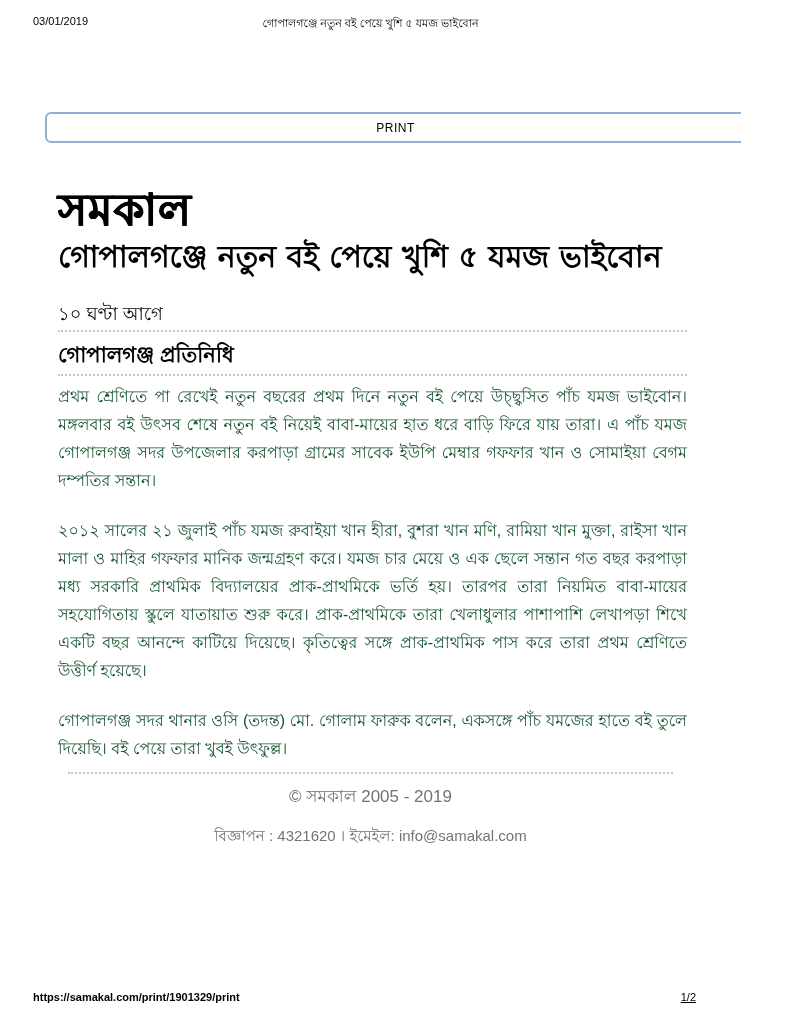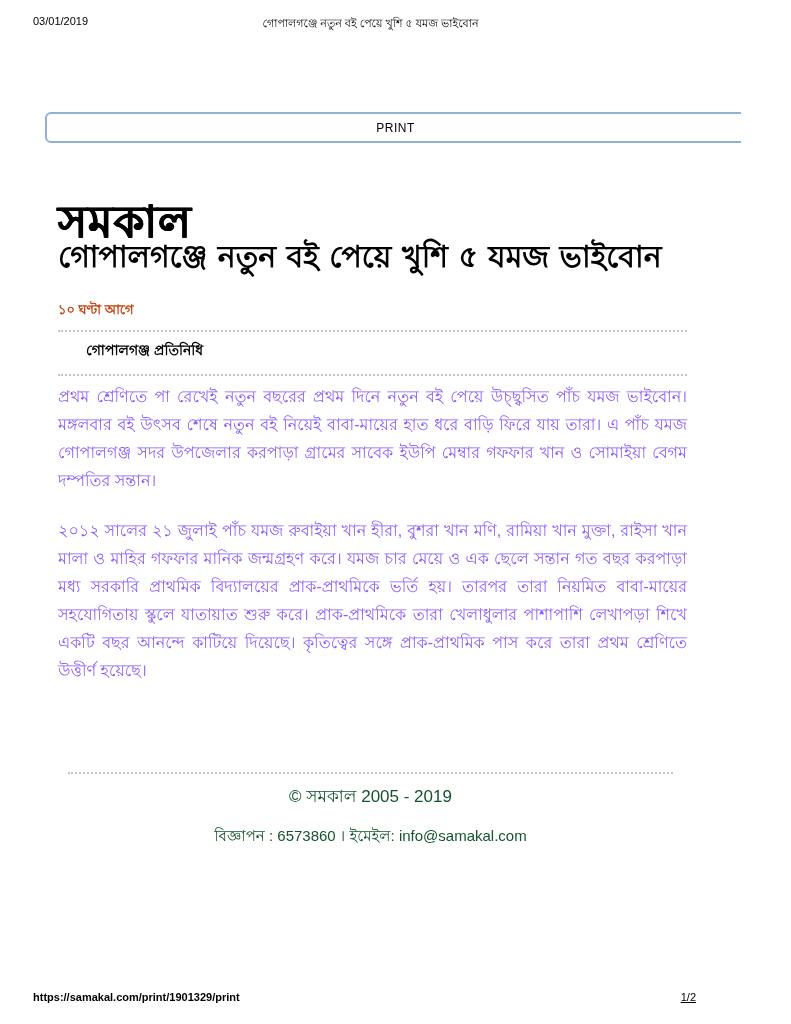--- a/index.html
+++ b/index.html
@@ -26,61 +26,61 @@
     background:#ffffff;
     border:2px solid #8db2d6;
     border-radius:6px;
     box-shadow:inset 0 0 0 1px #ffffff;
     font-family:"Liberation Sans", sans-serif;
     font-size:12px; color:#000;
     text-align:center; cursor:pointer;
     letter-spacing:0.5px;
   }
   .logo {
-    position:absolute; left:58px; top:189px;
+    position:absolute; left:58px; top:177px;
     font-family:"DejaVu Sans", sans-serif;
     font-size:44px; font-weight:900;
     letter-spacing:1px; color:#000;
     text-shadow:0.5px 0 #000, -0.5px 0 #000;
   }
   .headline {
     position:absolute; left:58px; right:54px; top:237px;
     font-family:"DejaVu Sans", sans-serif;
     font-size:30px; font-weight:600; color:#000;
     line-height:1.35;
   }
   .timestamp {
     position:absolute; left:58px; top:300px;
-    font-size:13px; color:#c2410c;font-weight:bold;
+    font-size:18px; color:#000000;
   }
   .dotted-divider {
     position:absolute; left:58px; right:54px;
     border-top:2px dotted #c4c4c4; height:0;
   }
   .divider-1 { top:330px; }
   .divider-2 { top:374px; }
   .byline {
     position:absolute; left:58px; top:339px;
-    font-size:14px; font-weight:700; color:#000;margin-left:28px;
+    font-size:21px; font-weight:700; color:#000;
   }
   .article-body {
     position:absolute; left:58px; right:54px; top:383px;
   }
   .article-body p {
     font-size:16px; line-height:28px;
-    text-align:justify; color:#8b5cf6;
+    text-align:justify; color:#14532d;
     margin-bottom:22px;
   }
   .footer-divider {
     position:absolute; left:68px; right:68px; top:772px;
     border-top:2px dotted #c4c4c4; height:0;
   }
   .site-footer {
     position:absolute; left:40px; right:40px; top:783px;
-    text-align:center; color:#14532d;
+    text-align:center; color:#737373;
   }
   .site-footer .copyright {
     font-size:17px; margin-bottom:12px;
   }
   .site-footer .footer-line {
     font-size:15px; line-height:26px;
   }
   .print-footer-url {
     position:absolute; left:33px; top:991px;
     font-size:11px; color:#000;font-weight:bold;
@@ -108,25 +108,26 @@
 
   <div class="dotted-divider divider-1"></div>
 
   <div class="byline">গোপালগঞ্জ প্রতিনিধি</div>
 
   <div class="dotted-divider divider-2"></div>
 
   <div class="article-body">
     <p>প্রথম শ্রেণিতে পা রেখেই নতুন বছরের প্রথম দিনে নতুন বই পেয়ে উচ্ছ্বসিত পাঁচ যমজ ভাইবোন। মঙ্গলবার বই উৎসব শেষে নতুন বই নিয়েই বাবা-মায়ের হাত ধরে বাড়ি ফিরে যায় তারা। এ পাঁচ যমজ গোপালগঞ্জ সদর উপজেলার করপাড়া গ্রামের সাবেক ইউপি মেম্বার গফফার খান ও সোমাইয়া বেগম দম্পতির সন্তান।</p>
     <p>২০১২ সালের ২১ জুলাই পাঁচ যমজ রুবাইয়া খান হীরা, বুশরা খান মণি, রামিয়া খান মুক্তা, রাইসা খান মালা ও মাহির গফফার মানিক জন্মগ্রহণ করে। যমজ চার মেয়ে ও এক ছেলে সন্তান গত বছর করপাড়া মধ্য সরকারি প্রাথমিক বিদ্যালয়ের প্রাক-প্রাথমিকে ভর্তি হয়। তারপর তারা নিয়মিত বাবা-মায়ের সহযোগিতায় স্কুলে যাতায়াত শুরু করে। প্রাক-প্রাথমিকে তারা খেলাধুলার পাশাপাশি লেখাপড়া শিখে একটি বছর আনন্দে কাটিয়ে দিয়েছে। কৃতিত্বের সঙ্গে প্রাক-প্রাথমিক পাস করে তারা প্রথম শ্রেণিতে উত্তীর্ণ হয়েছে।</p>
+    <p>গোপালগঞ্জ সদর থানার ওসি (তদন্ত) মো. গোলাম ফারুক বলেন, একসঙ্গে পাঁচ যমজের হাতে বই তুলে দিয়েছি। বই পেয়ে তারা খুবই উৎফুল্ল।</p>
   </div>
 
   <div class="footer-divider"></div>
 
   <div class="site-footer">
     <div class="copyright">© সমকাল 2005 - 2019</div>
-    <div class="footer-line">বিজ্ঞাপন : 6573860 । ইমেইল: info@samakal.com</div>
+    <div class="footer-line">বিজ্ঞাপন : 4321620 । ইমেইল: info@samakal.com</div>
   </div>
 
   <div class="print-footer-url">https://samakal.com/print/1901329/print</div>
   <div class="print-footer-page">1/2</div>
 
 </div>
 
 </body></html>

